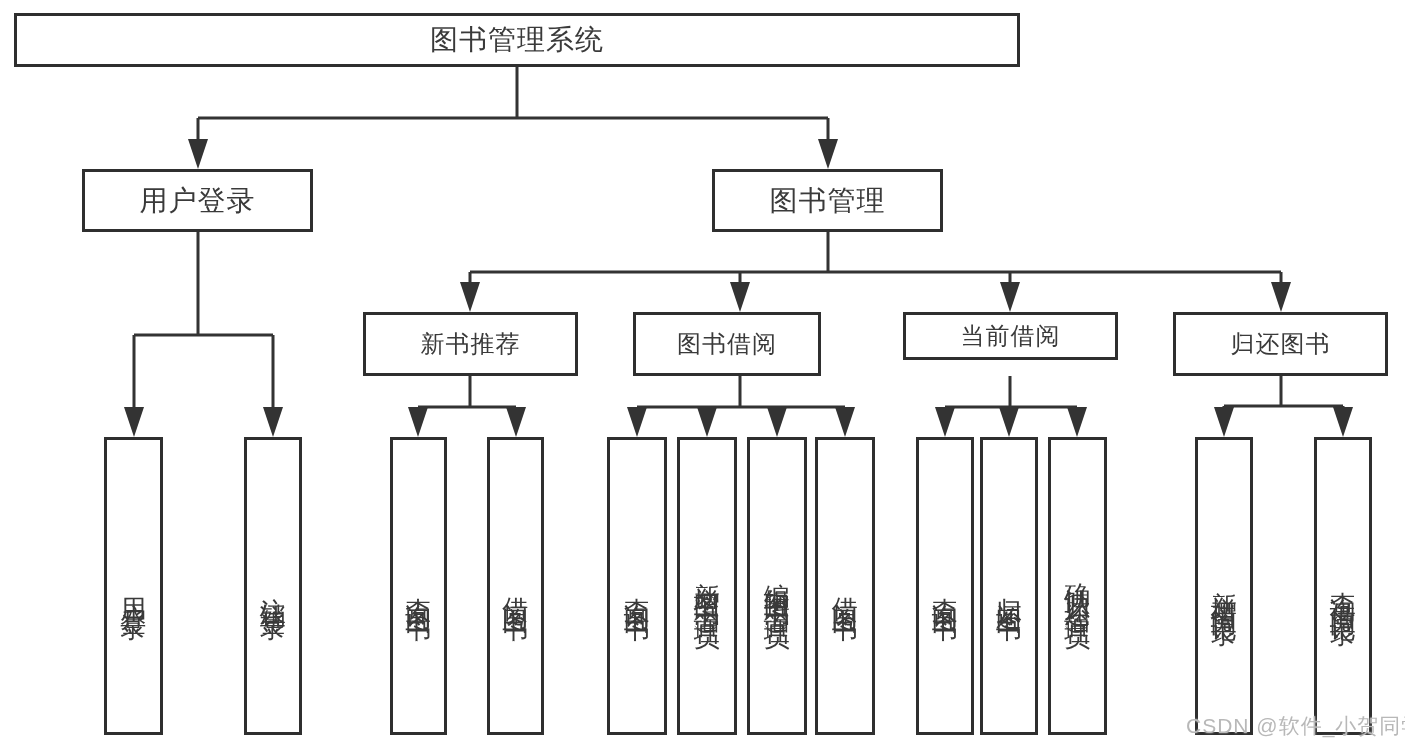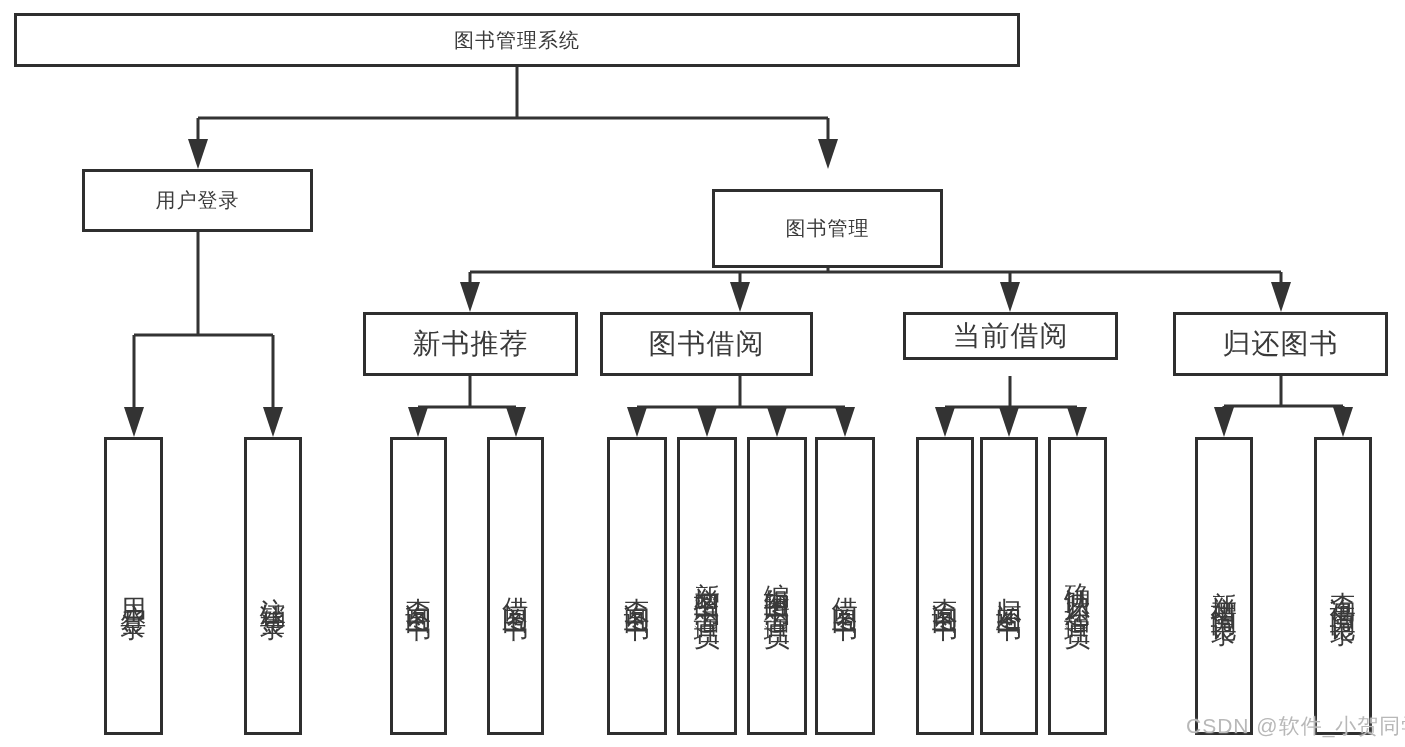--- a/index.html
+++ b/index.html
@@ -17,27 +17,27 @@
     width: 1405px; height: 747px;
   }
   .node {
     position: absolute;
     box-sizing: border-box;
     background: #ffffff;
     border: 3px solid #2f2f2f;
     display: flex;
     align-items: center;
     justify-content: center;
-    font-size: 20px;
+    font-size: 28px;
     letter-spacing: 1px;
     color: #3a3a3a;
     white-space: nowrap;
     z-index: 2;
   }
-  .node.small { font-size: 28px; }
+  .node.small { font-size: 24px; }
   .node-v {
     position: absolute;
     box-sizing: border-box;
     background: #ffffff;
     border: 3px solid #2f2f2f;
     display: flex;
     align-items: center;
     justify-content: center;
     color: #3a3a3a;
     z-index: 2;
@@ -111,24 +111,24 @@
       <polygon points="1067,407 1087,407 1077,437"></polygon>
 
       <polygon points="1214,407 1234,407 1224,437"></polygon>
       <polygon points="1333,407 1353,407 1343,437"></polygon>
     </g>
   </svg>
 
   <div class="node" style="left:14px; top:13px; width:1006px; height:54px;">图书管理系统</div>
 
   <div class="node" style="left:82px; top:169px; width:231px; height:63px;">用户登录</div>
-  <div class="node" style="left:712px; top:169px; width:231px; height:79px;margin-top:20px;">图书管理</div>
+  <div class="node" style="left:712px; top:169px; width:231px; height:63px;">图书管理</div>
 
   <div class="node small" style="left:363px; top:312px; width:215px; height:64px;">新书推荐</div>
-  <div class="node small" style="left:600px; top:312px; width:213px; height:64px;">图书借阅</div>
+  <div class="node small" style="left:633px; top:312px; width:188px; height:64px;">图书借阅</div>
   <div class="node small" style="left:903px; top:312px; width:215px; height:48px;">当前借阅</div>
   <div class="node small" style="left:1173px; top:312px; width:215px; height:64px;">归还图书</div>
 
   <div class="node-v" style="left:104px; top:437px; width:59px; height:298px;">
     <span class="v-text">用户登录</span>
   </div>
   <div class="node-v" style="left:244px; top:437px; width:58px; height:298px;">
     <span class="v-text">注销登录</span>
   </div>
 

